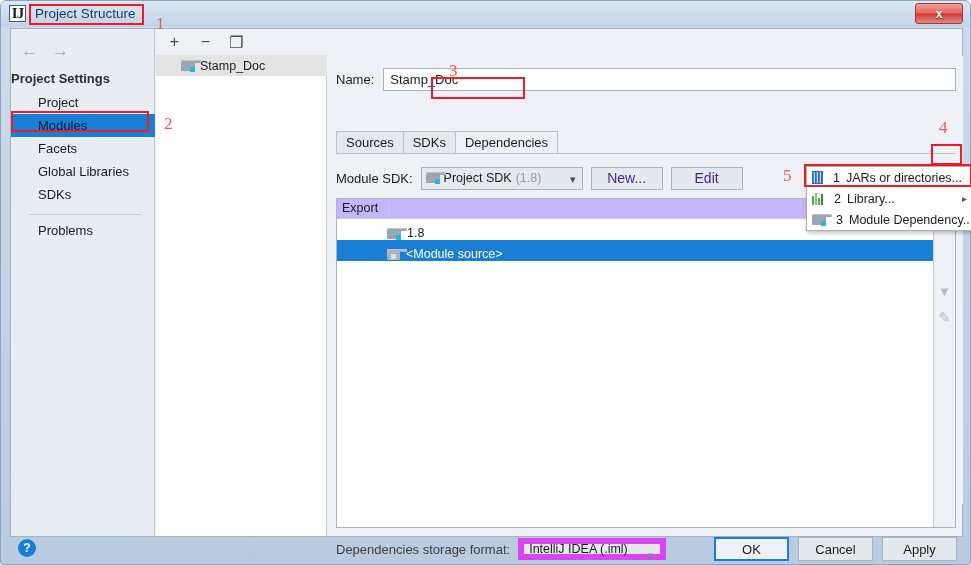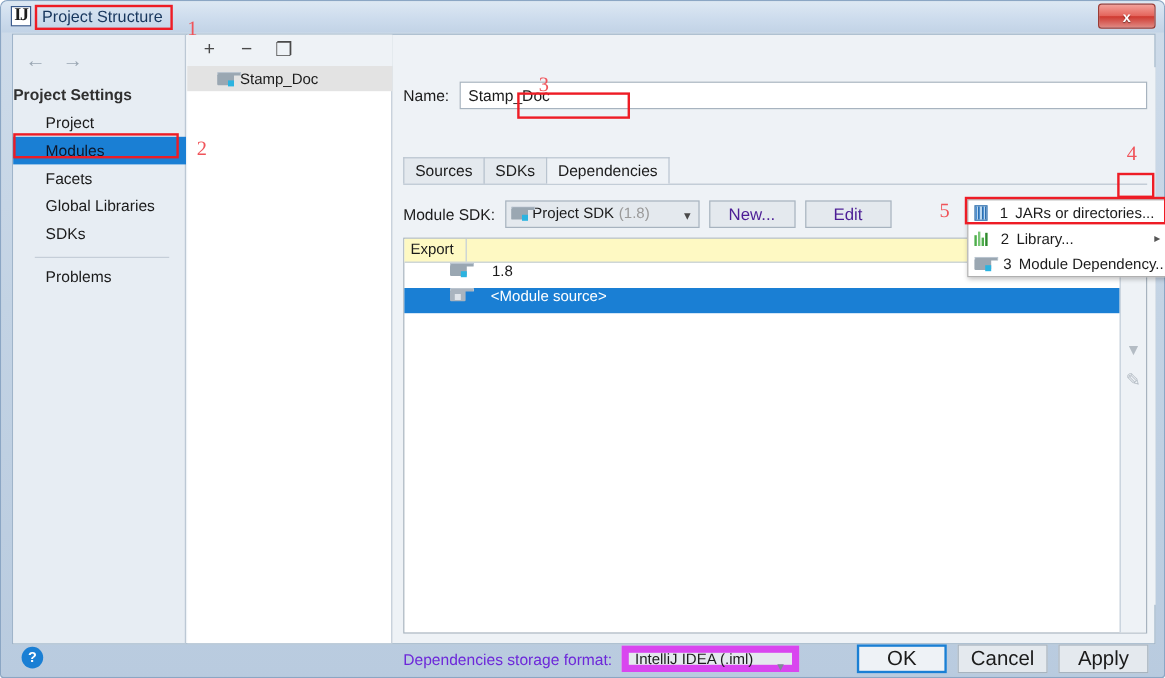--- a/index.html
+++ b/index.html
@@ -224,21 +224,21 @@
   
   #dep-table {
     position: absolute; left: 8px; top: 142px;
     width: 620px; height: 330px;
     background: #ffffff;
     border: 1px solid #a7b3bf;
   }
   #dep-header {
     position: absolute; left: 0; top: 0;
     width: 618px; height: 20px;
-    background: #fef9c3;
+    background: #c4b5fd;
     border-bottom: 1px solid #c3ced9;
     font-size: 12.5px; color: #1b1b1b;
   }
   #dep-header .col-export {
     position: absolute; left: 0; top: 0; width: 52px; height: 19px;
     line-height: 19px; padding-left: 5px;
     border-right: 1px solid #c3ced9;
   }
   #dep-header .col-mid {
     position: absolute; left: 52px; top: 0; right: 120px; height: 19px;
@@ -250,22 +250,22 @@
   }
   #dep-header .col-plus {
     position: absolute; right: 0; top: 0; width: 34px; height: 19px;
     display: flex; align-items: center; justify-content: center;
     font-size: 16px; color: #3a3a3a;
     border-left: 1px solid #c3ced9;
   }
   .dep-row {
     position: absolute; left: 0;
     width: 618px; height: 21px;
-    display: flex; align-items: flex-start;
-    padding-left: 38px; gap: 21px;
+    display: flex; align-items: flex-end;
+    padding-left: 50px; gap: 6px;
     font-size: 12.5px; color: #1b1b1b;
   }
   .dep-row.r0 { top: 20px; }
   .dep-row.r1 { top: 41px; background: #1a7fd4; color: #ffffff; }
 
   .srcmod-ico {
     position: relative; width: 13px; height: 12px; flex: none;
   }
   .srcmod-ico .body {
     position: absolute; left: 0; top: 2px; width: 13px; height: 9px;
@@ -289,21 +289,21 @@
     display: flex; flex-direction: column; align-items: center;
     padding-top: 66px; gap: 12px;
   }
   .side-ico { color: #b4bcc4; font-size: 13px; line-height: 1; }
 
   
   #storage-row {
     position: absolute; left: 8px; top: 482px;
     height: 22px; display: flex; align-items: center; gap: 8px;
   }
-  #storage-label { font-size: 13px; color: #6d28d9; }
+  #storage-label { font-size: 13px; color: #404040; }
   #storage-combo {
     width: 148px; height: 22px;
     background: #e4e9ee;
     border: 6px solid #d946ef;
     font-size: 12.5px; color: #1b1b1b;
     display: flex; align-items: center; padding: 0 5px;
     position: relative;
   }
   #storage-combo .chev {
     position: absolute; right: 7px; top: 5px;
@@ -323,21 +323,21 @@
     display: flex; align-items: center; justify-content: center;
   }
   #footer-buttons {
     position: absolute; right: 6px; top: 0;
     display: flex; gap: 9px;
   }
   .dlg-btn {
     width: 75px; height: 24px;
     background: #e4e9ee;
     border: 1px solid #a7b3bf;
-    font-size: 17px; color: #1b1b1b;
+    font-size: 13px; color: #1b1b1b;
     display: flex; align-items: center; justify-content: center;
     font-family: "Liberation Sans", sans-serif;
   }
   .dlg-btn.default {
     border: 2px solid #1a7fd4;
     background: #eef2f6;
   }
 
   
   #popup {

